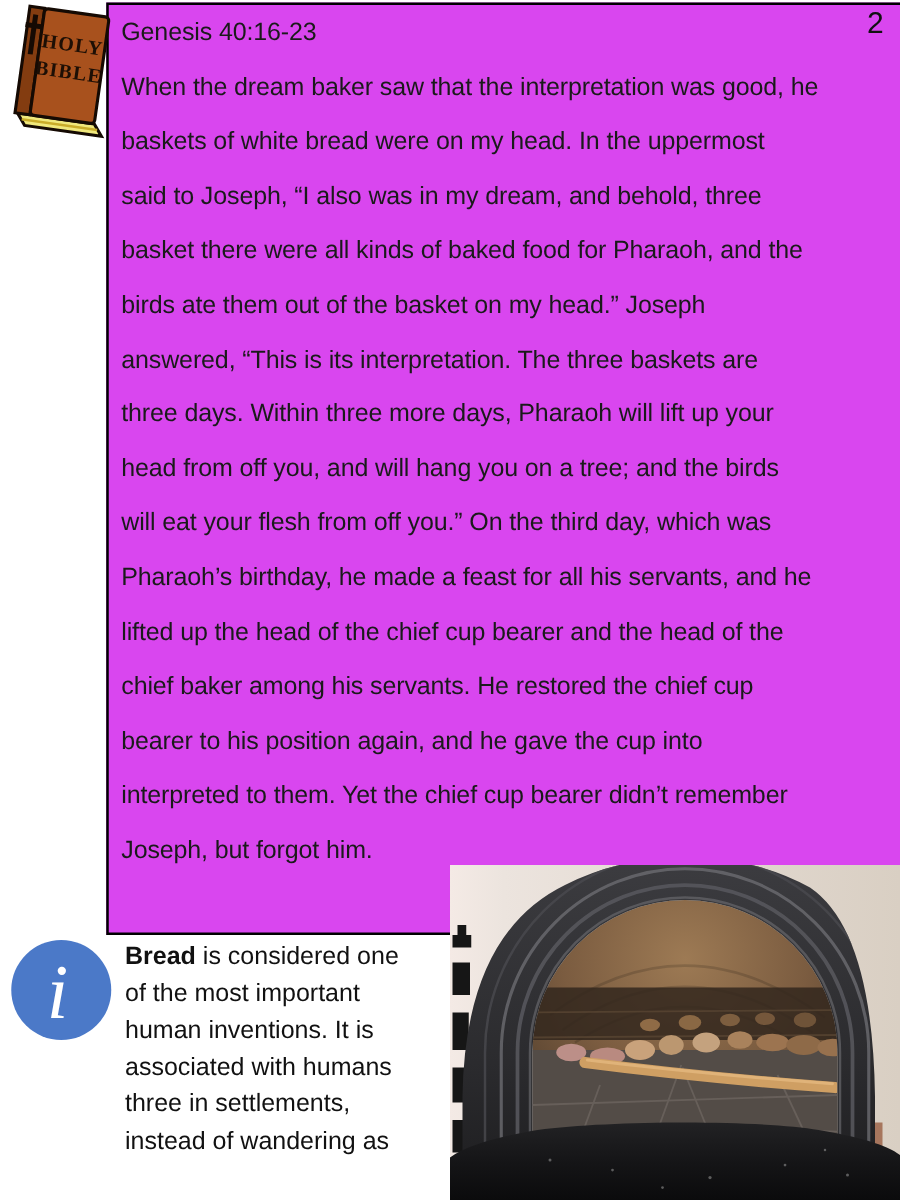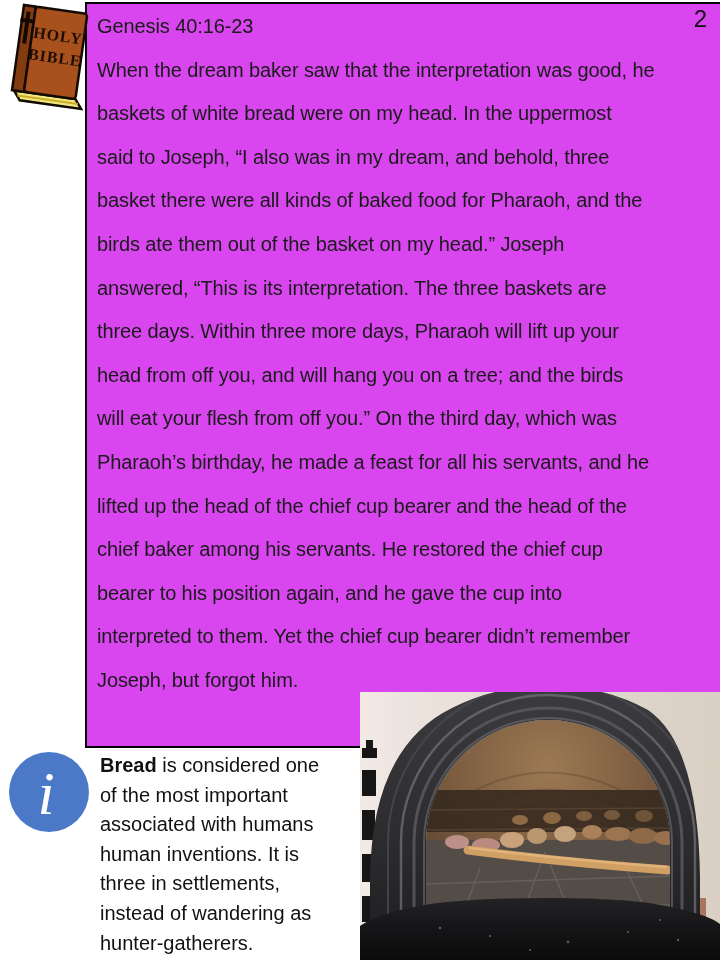--- a/index.html
+++ b/index.html
@@ -82,25 +82,24 @@
   <div class="info-icon">
     <svg width="84" height="84" viewBox="0 0 84 84" xmlns="http://www.w3.org/2000/svg">
       <circle cx="42" cy="42" r="40" fill="#4b79c8"></circle>
       <text class="info-glyph" x="39" y="64" font-size="62" fill="#ffffff" text-anchor="middle">i</text>
     </svg>
   </div>
 
   <div class="info-text">
     <div class="iline"><span class="b">Bread</span><span> is considered one</span></div>
     <div class="iline">of the most important</div>
+    <div class="iline">human inventions. It is</div>
     <div class="iline">associated with humans</div>
-    <div class="iline">human inventions. It is</div>
     <div class="iline">three in settlements,</div>
     <div class="iline">instead of wandering as</div>
-    <div class="iline">hunter-gatherers.</div>
   </div>
 
   <div class="oven-photo">
     <svg width="360" height="268" viewBox="0 0 360 268" xmlns="http://www.w3.org/2000/svg">
       <defs>
         <linearGradient id="wallg" x1="0" y1="0" x2="1" y2="0">
           <stop offset="0" stop-color="#f4eae5"></stop>
           <stop offset="0.12" stop-color="#ece4de"></stop>
           <stop offset="1" stop-color="#d9cfc3"></stop>
         </linearGradient>

